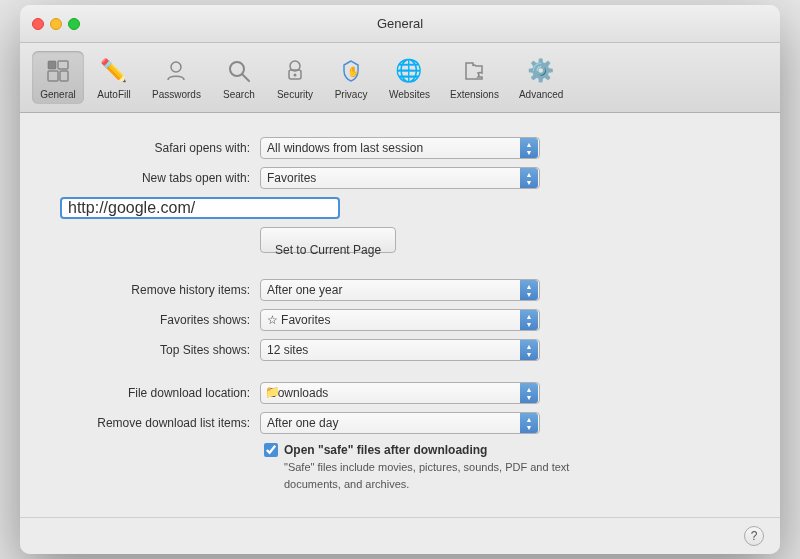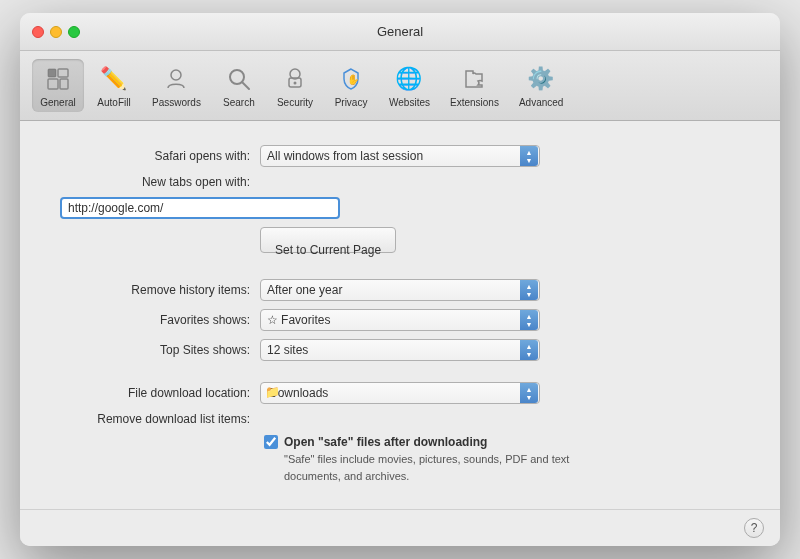--- a/index.html
+++ b/index.html
@@ -161,21 +161,21 @@
       line-height: 1;
       display: block;
     }
 
     .text-input {
       width: 100%;
       height: 22px;
       border: 2px solid #4a90d9;
       border-radius: 4px;
       background: white;
-      font-size: 12px;
+      font-size: 16px;
       padding: 0 6px;
       outline: none;
       color: #333;
     }
 
     .btn {
       display: inline-block;
       height: 22px;
       padding: 12px 14px;
       border: 1px solid #b0b0b0;
@@ -345,20 +345,31 @@
         <div class="select-arrow-double">
           <span>▲</span>
           <span>▼</span>
         </div>
       </div>
     </div>
 
 
     <div class="form-row">
       <label class="form-label">New tabs open with:</label>
+      <div class="form-control select-wrapper">
+        <select>
+          <option>Favorites</option>
+          <option>Homepage</option>
+          <option>Empty Page</option>
+        </select>
+        <div class="select-arrow-double">
+          <span>▲</span>
+          <span>▼</span>
+        </div>
+      </div>
     </div>
 
     <div class="form-row">
       <div class="form-control">
         <input type="text" class="text-input" value="http://google.com/" style="">
       </div>
     </div>
 
     <div class="form-row">
       <div style="width:200px; min-width:200px;"></div>
@@ -429,20 +440,32 @@
         <span style="position:absolute;left:5px;top:3px;font-size:12px;pointer-events:none;">📁</span>
         <div class="select-arrow-double">
           <span>▲</span>
           <span>▼</span>
         </div>
       </div>
     </div>
 
     <div class="form-row">
       <label class="form-label">Remove download list items:</label>
+      <div class="form-control select-wrapper">
+        <select>
+          <option>After one day</option>
+          <option>Upon successful download</option>
+          <option>When Safari Quits</option>
+          <option>Manually</option>
+        </select>
+        <div class="select-arrow-double">
+          <span>▲</span>
+          <span>▼</span>
+        </div>
+      </div>
     </div>
 
     <div class="checkbox-row">
       <input type="checkbox" id="open-safe-files" checked="" style="">
       <label class="checkbox-label" for="open-safe-files">
         <strong>Open "safe" files after downloading</strong><br>
         <span class="sub-text">"Safe" files include movies, pictures, sounds, PDF and text documents, and archives.</span>
       </label>
     </div>
 

